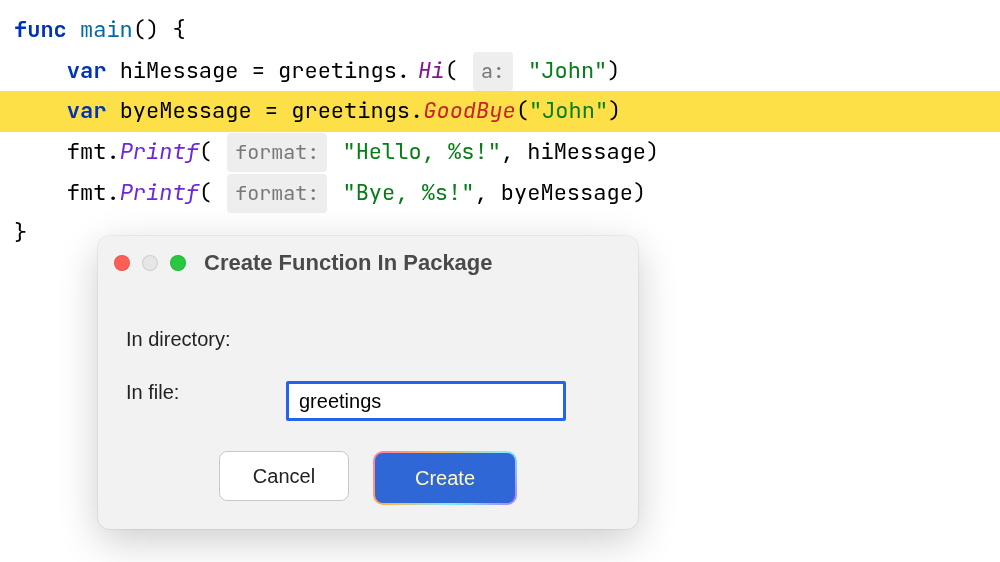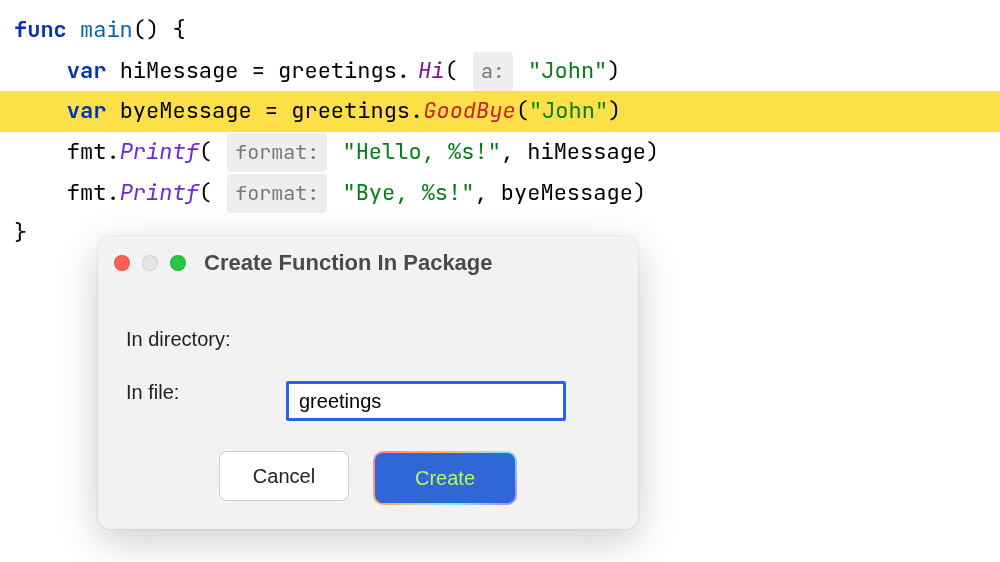--- a/index.html
+++ b/index.html
@@ -133,21 +133,21 @@
       color: #222;
     }
     .btn-create-wrap {
       padding: 2px;
       border-radius: 10px;
       background: linear-gradient(135deg, #ff7ab6, #ffb347, #7af0ff, #b07aff);
     }
     .btn-create {
       background: #2f68d6;
       border: none;
-      color: #bef264;
+      color: #fef9c3;
       min-width: 140px;
     }
   </style>
 </head>
 <body>
 
 <div class="editor">
   <div class="line"><span class="kw">func</span> <span class="fn">main</span><span class="paren">() {</span></div>
 
   <div class="line">    <span class="kw">var</span> <span class="ident">hiMessage</span><span class="op"> = </span><span class="pkg">greetings</span><span class="op">.</span><span class="method">Hi</span><span class="paren">( </span><span class="hint">a:</span> <span class="str">"John"</span><span class="paren">)</span></div>

